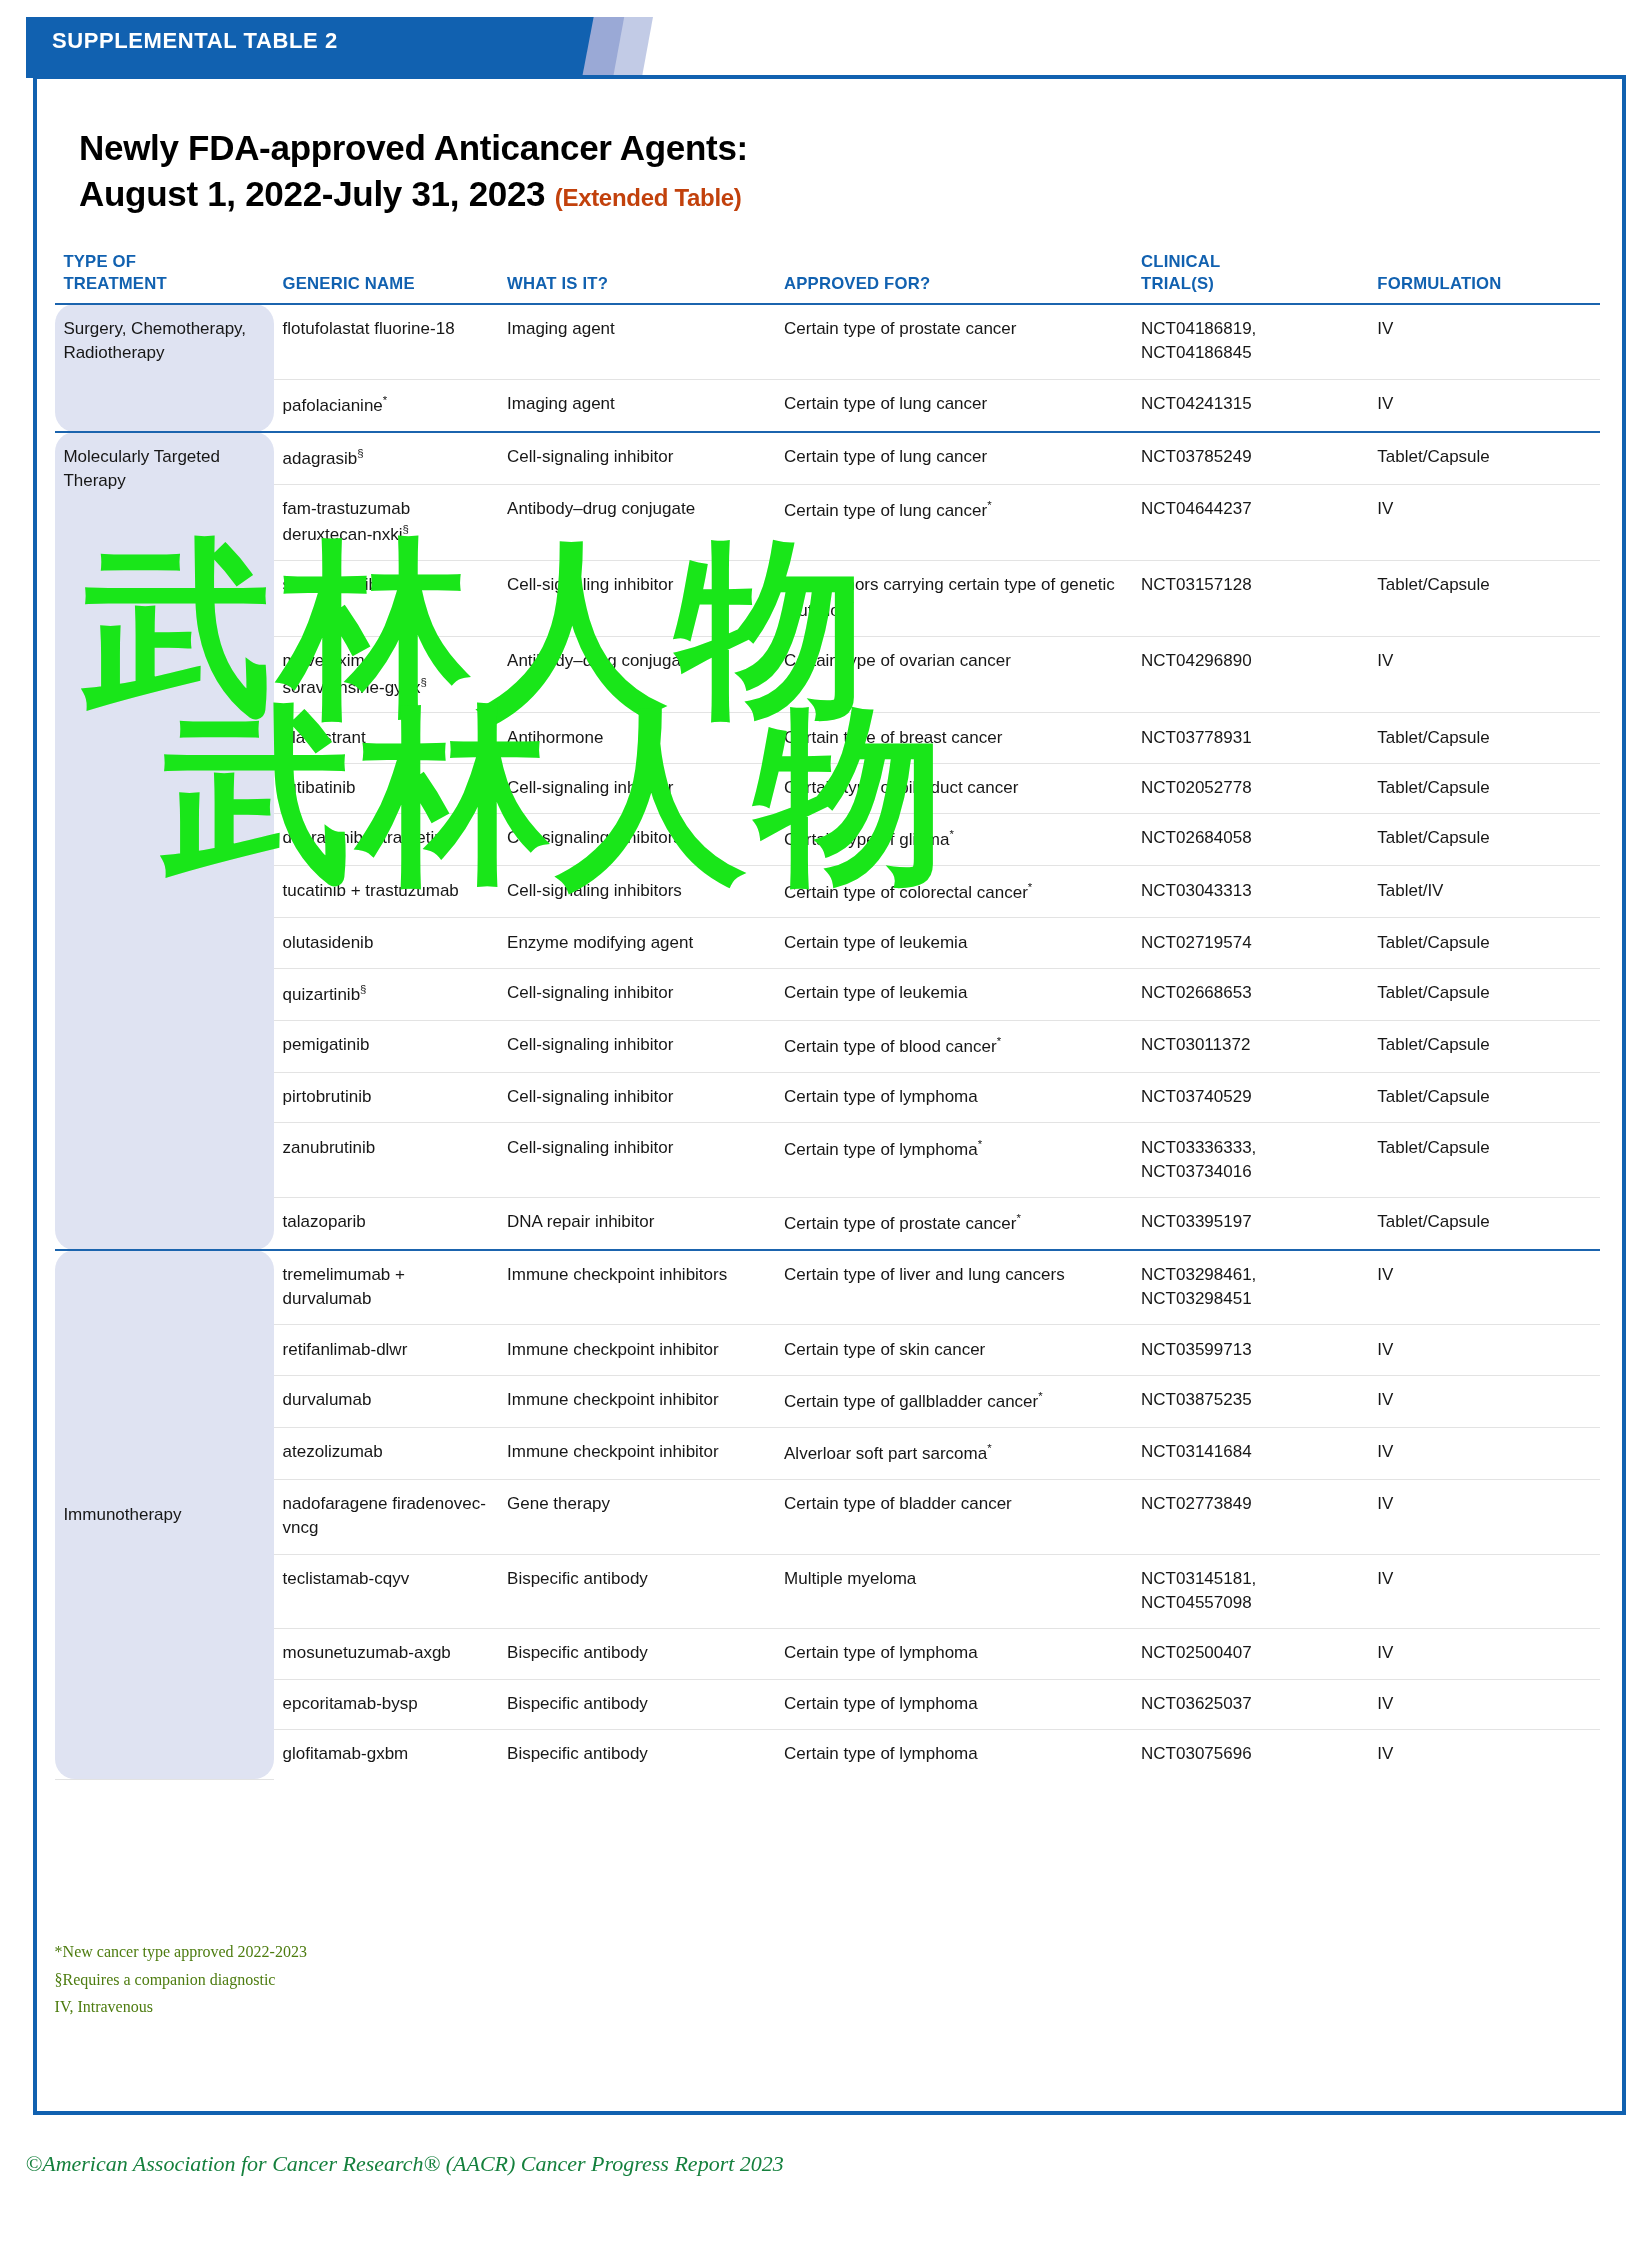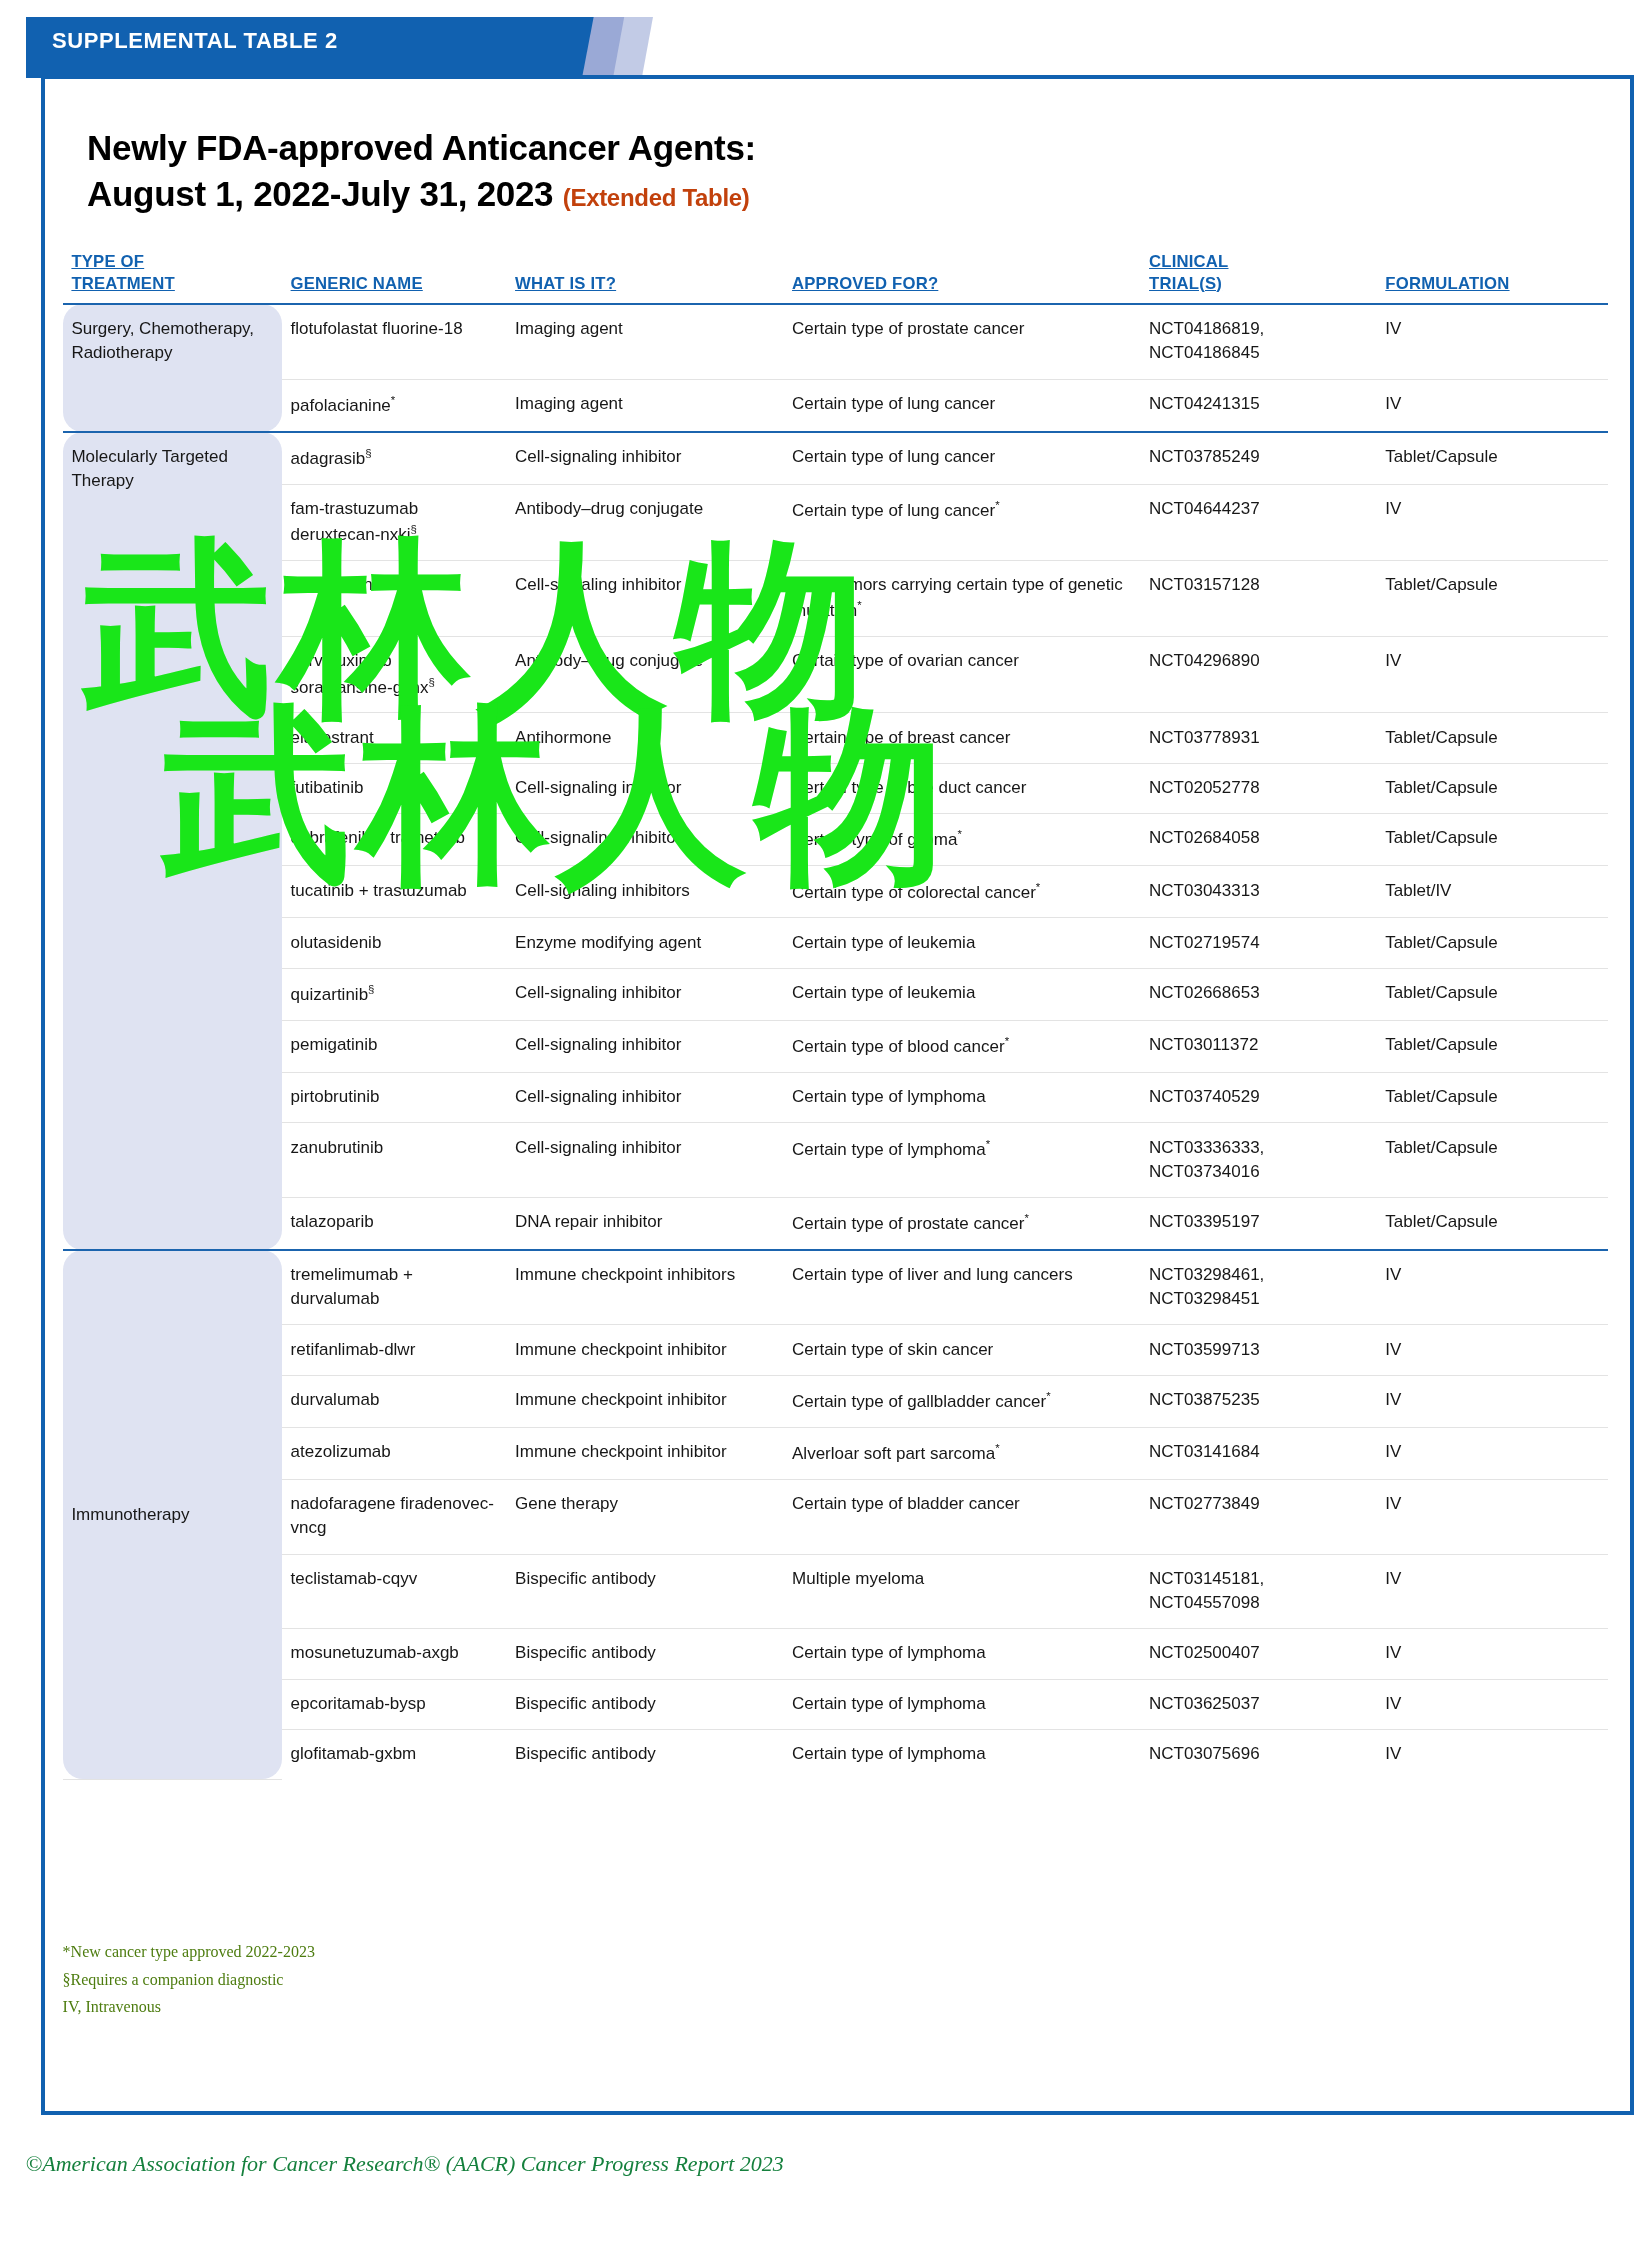--- a/index.html
+++ b/index.html
@@ -44,21 +44,21 @@
     left: 52px; top: 24.6px;
     font-size: 22px;
     font-weight: bold;
     letter-spacing: 0.6px;
     color: #ffffff;
   }
 
   
   .frame {
     position: absolute;
-    left: 41px; top: 75px;
+    left: 33px; top: 75px;
     width: 1593px; height: 2040px;
     border: 4.4px solid #1161b0;
     background: #ffffff;
   }
 
   
   .title-block {
     position: absolute;
     left: 42px; top: 46px;
     width: 1229px;
@@ -86,21 +86,20 @@
   }
   table.maintable th {
     text-align: left;
     vertical-align: bottom;
     color: #1161b0;
     font-size: 16.7px;
     font-weight: bold;
     line-height: 1.28;
     letter-spacing: 0.2px;
     padding: 0 8.8px 8.8px 8.8px;
-    text-decoration: underline;
   }
   table.maintable thead tr { height: 63px; }
 
   table.maintable td {
     vertical-align: top;
     font-size: 17px;
     color: #171717;
     line-height: 1.42;
     padding: 12.3px 8.8px 13px 8.8px;
     border-bottom: 1.3px solid #e3e3e3;

